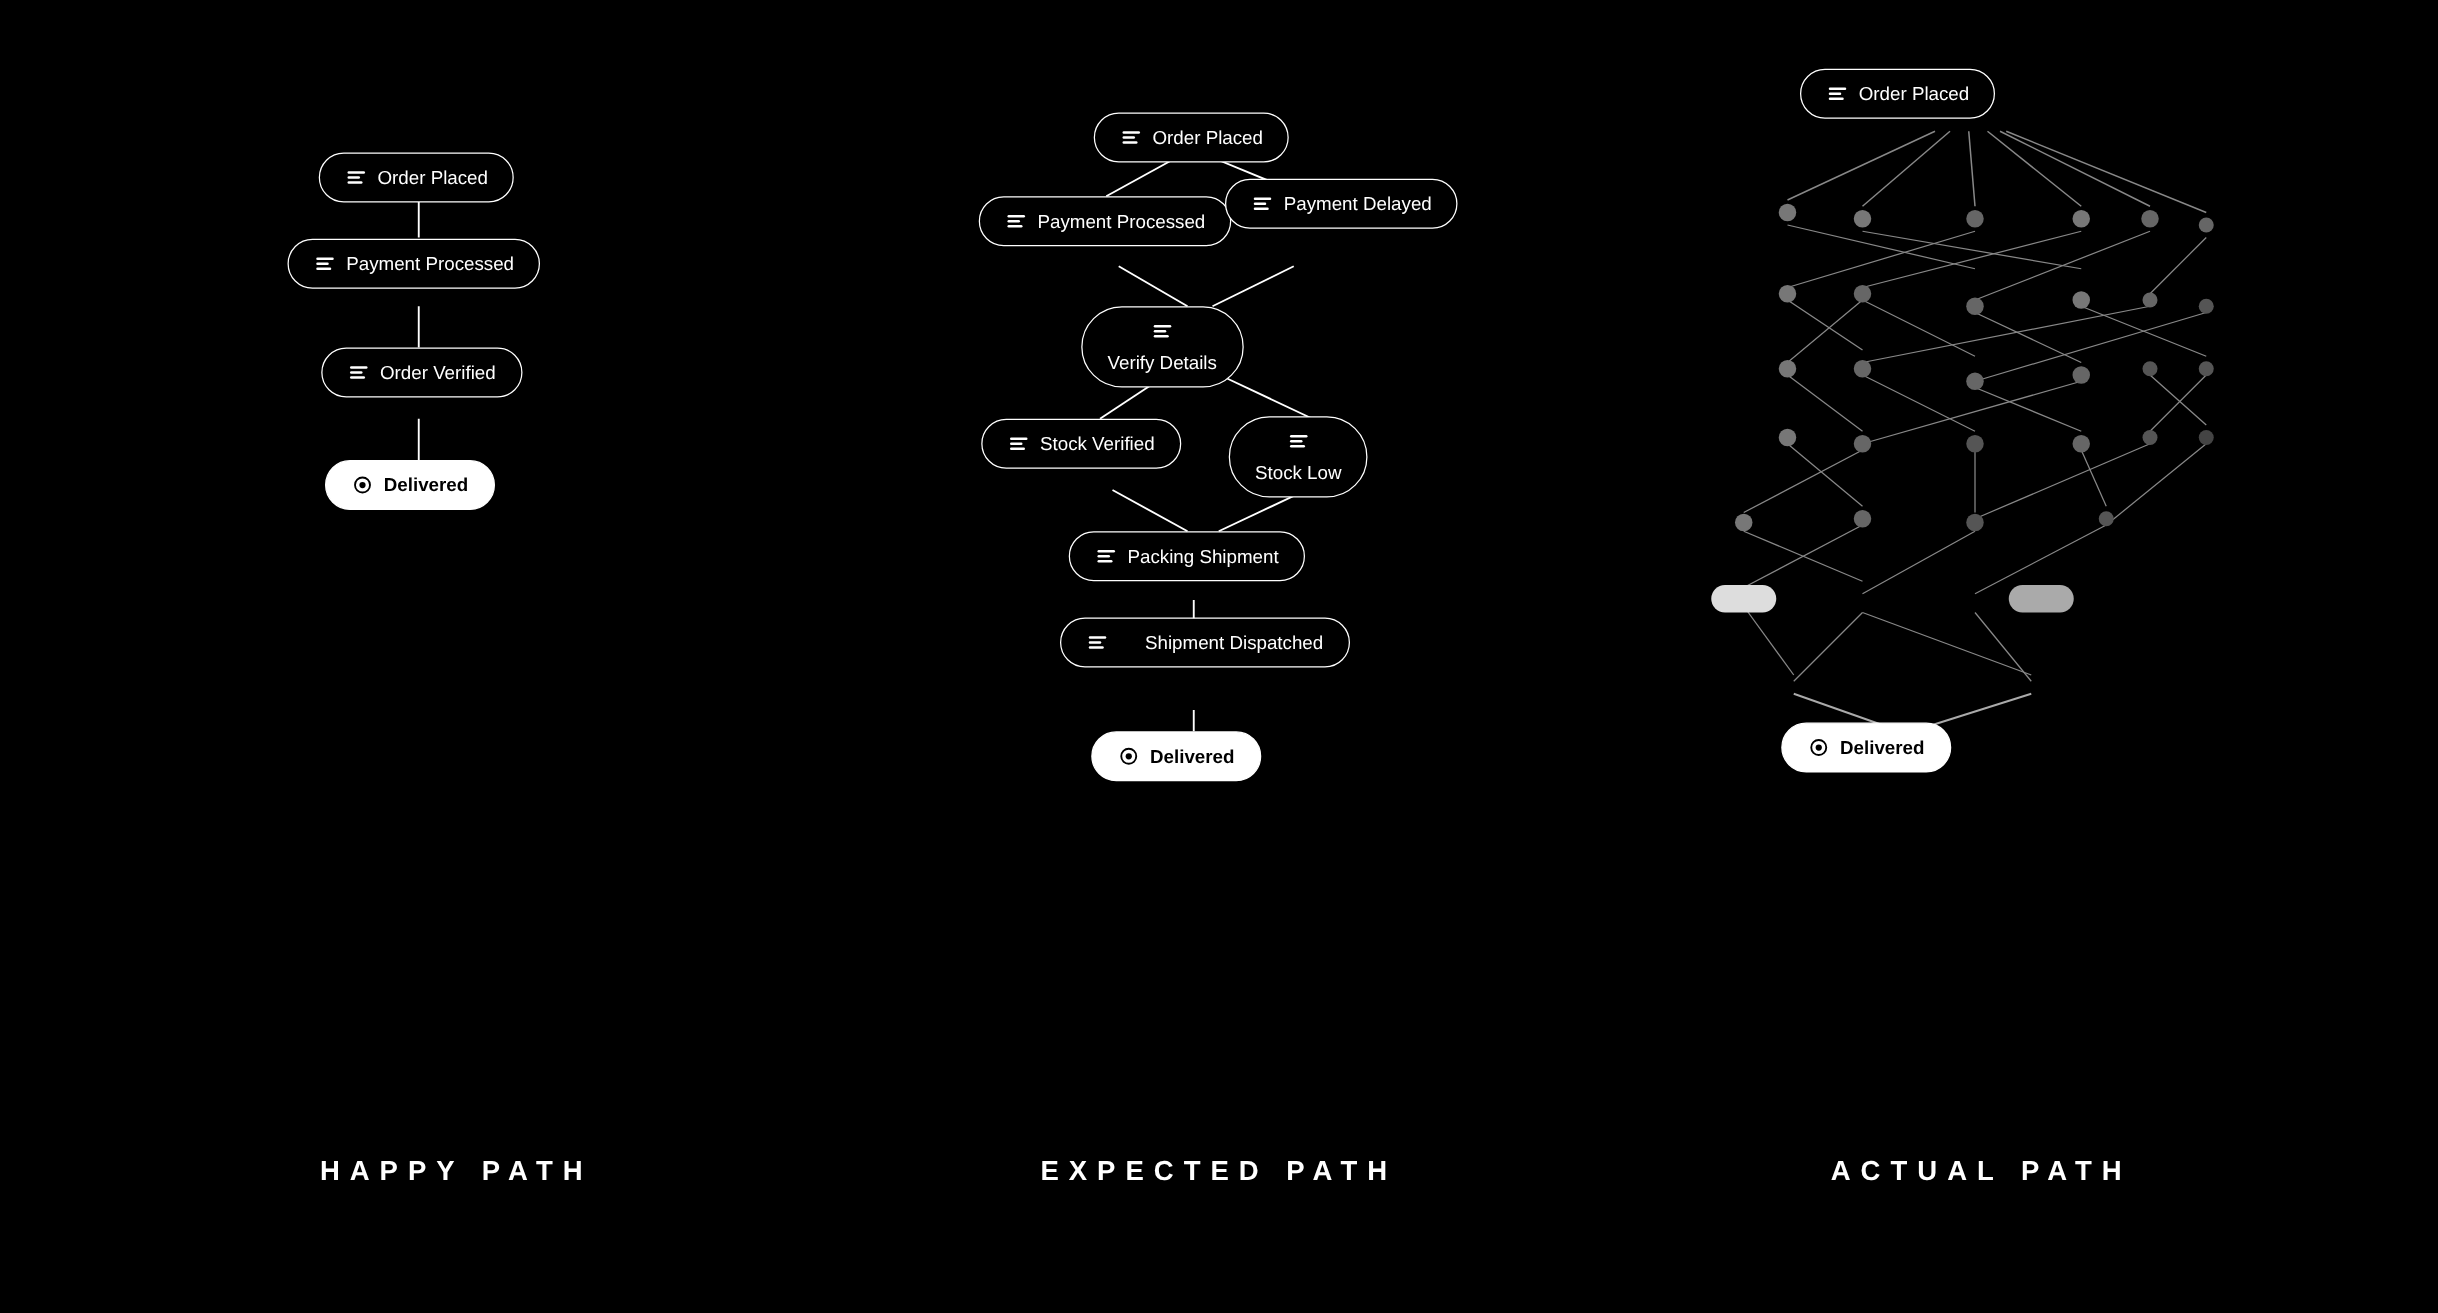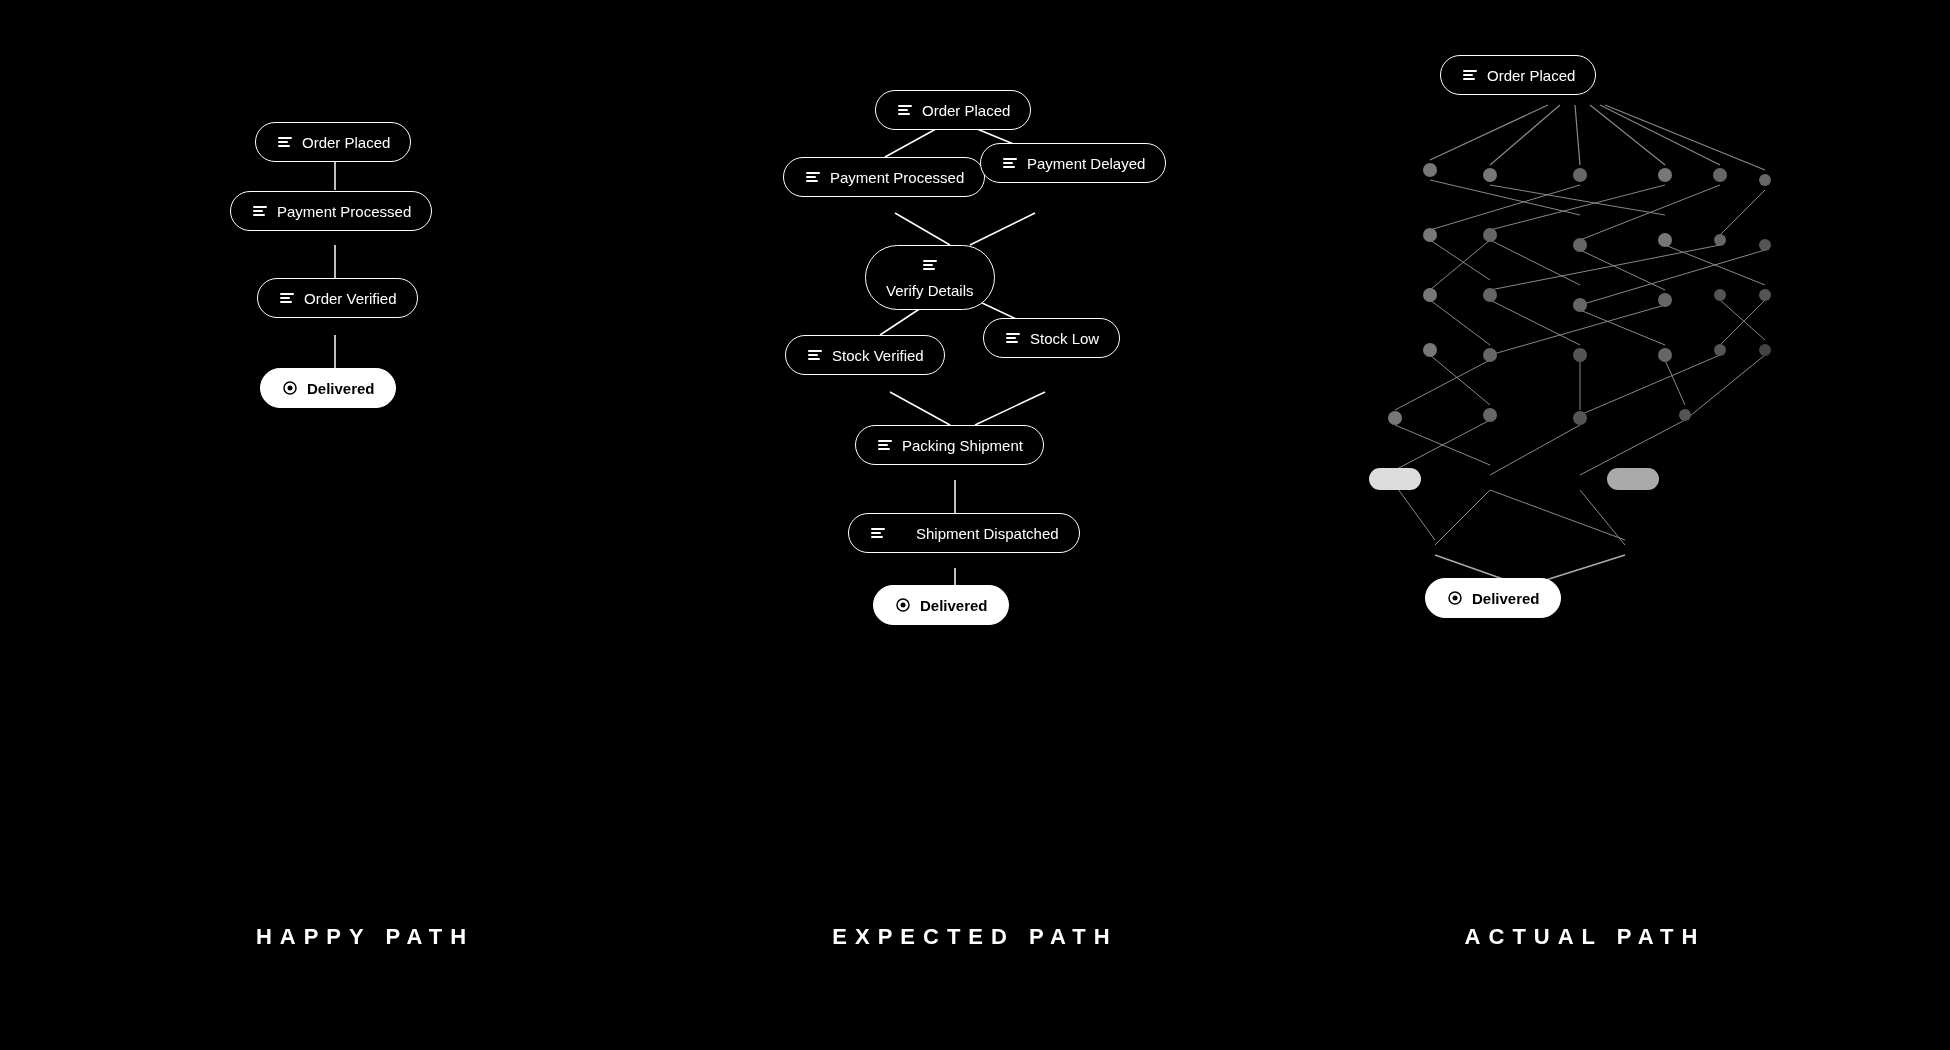--- a/index.html
+++ b/index.html
@@ -230,39 +230,39 @@
 
       <div class="ep-node node" style="top:255px; left:20px;">
         <svg class="node-icon" viewBox="0 0 18 18" fill="none" xmlns="http://www.w3.org/2000/svg">
           <rect x="2" y="4" width="14" height="2" rx="1" fill="#fff"></rect>
           <rect x="2" y="8" width="10" height="2" rx="1" fill="#fff"></rect>
           <rect x="2" y="12" width="12" height="2" rx="1" fill="#fff"></rect>
         </svg>
         <span>Stock Verified</span>
       </div>
 
-      <div class="ep-node node" style="top:238px; left:218px;">
+      <div class="ep-node node" style="top:253px; left:218px;flex-direction:column;">
         <svg class="node-icon" viewBox="0 0 18 18" fill="none" xmlns="http://www.w3.org/2000/svg">
           <rect x="2" y="4" width="14" height="2" rx="1" fill="#fff"></rect>
           <rect x="2" y="8" width="10" height="2" rx="1" fill="#fff"></rect>
           <rect x="2" y="12" width="12" height="2" rx="1" fill="#fff"></rect>
         </svg>
         <span>Stock Low</span>
       </div>
 
       <div class="ep-node node" style="top:345px; left:90px;">
         <svg class="node-icon" viewBox="0 0 18 18" fill="none" xmlns="http://www.w3.org/2000/svg">
           <rect x="2" y="4" width="14" height="2" rx="1" fill="#fff"></rect>
           <rect x="2" y="8" width="10" height="2" rx="1" fill="#fff"></rect>
           <rect x="2" y="12" width="12" height="2" rx="1" fill="#fff"></rect>
         </svg>
         <span>Packing Shipment</span>
       </div>
 
-      <div class="ep-node node" style="top:433px; left:83px;gap:29px;">
+      <div class="ep-node node" style="top:414px; left:83px;gap:29px;">
         <svg class="node-icon" viewBox="0 0 18 18" fill="none" xmlns="http://www.w3.org/2000/svg">
           <rect x="2" y="4" width="14" height="2" rx="1" fill="#fff"></rect>
           <rect x="2" y="8" width="10" height="2" rx="1" fill="#fff"></rect>
           <rect x="2" y="12" width="12" height="2" rx="1" fill="#fff"></rect>
         </svg>
         <span>Shipment Dispatched</span>
       </div>
 
       <div class="ep-node node delivered" style="top:505px; left:108px;">
         <svg class="node-icon" viewBox="0 0 18 18" fill="none" xmlns="http://www.w3.org/2000/svg">

